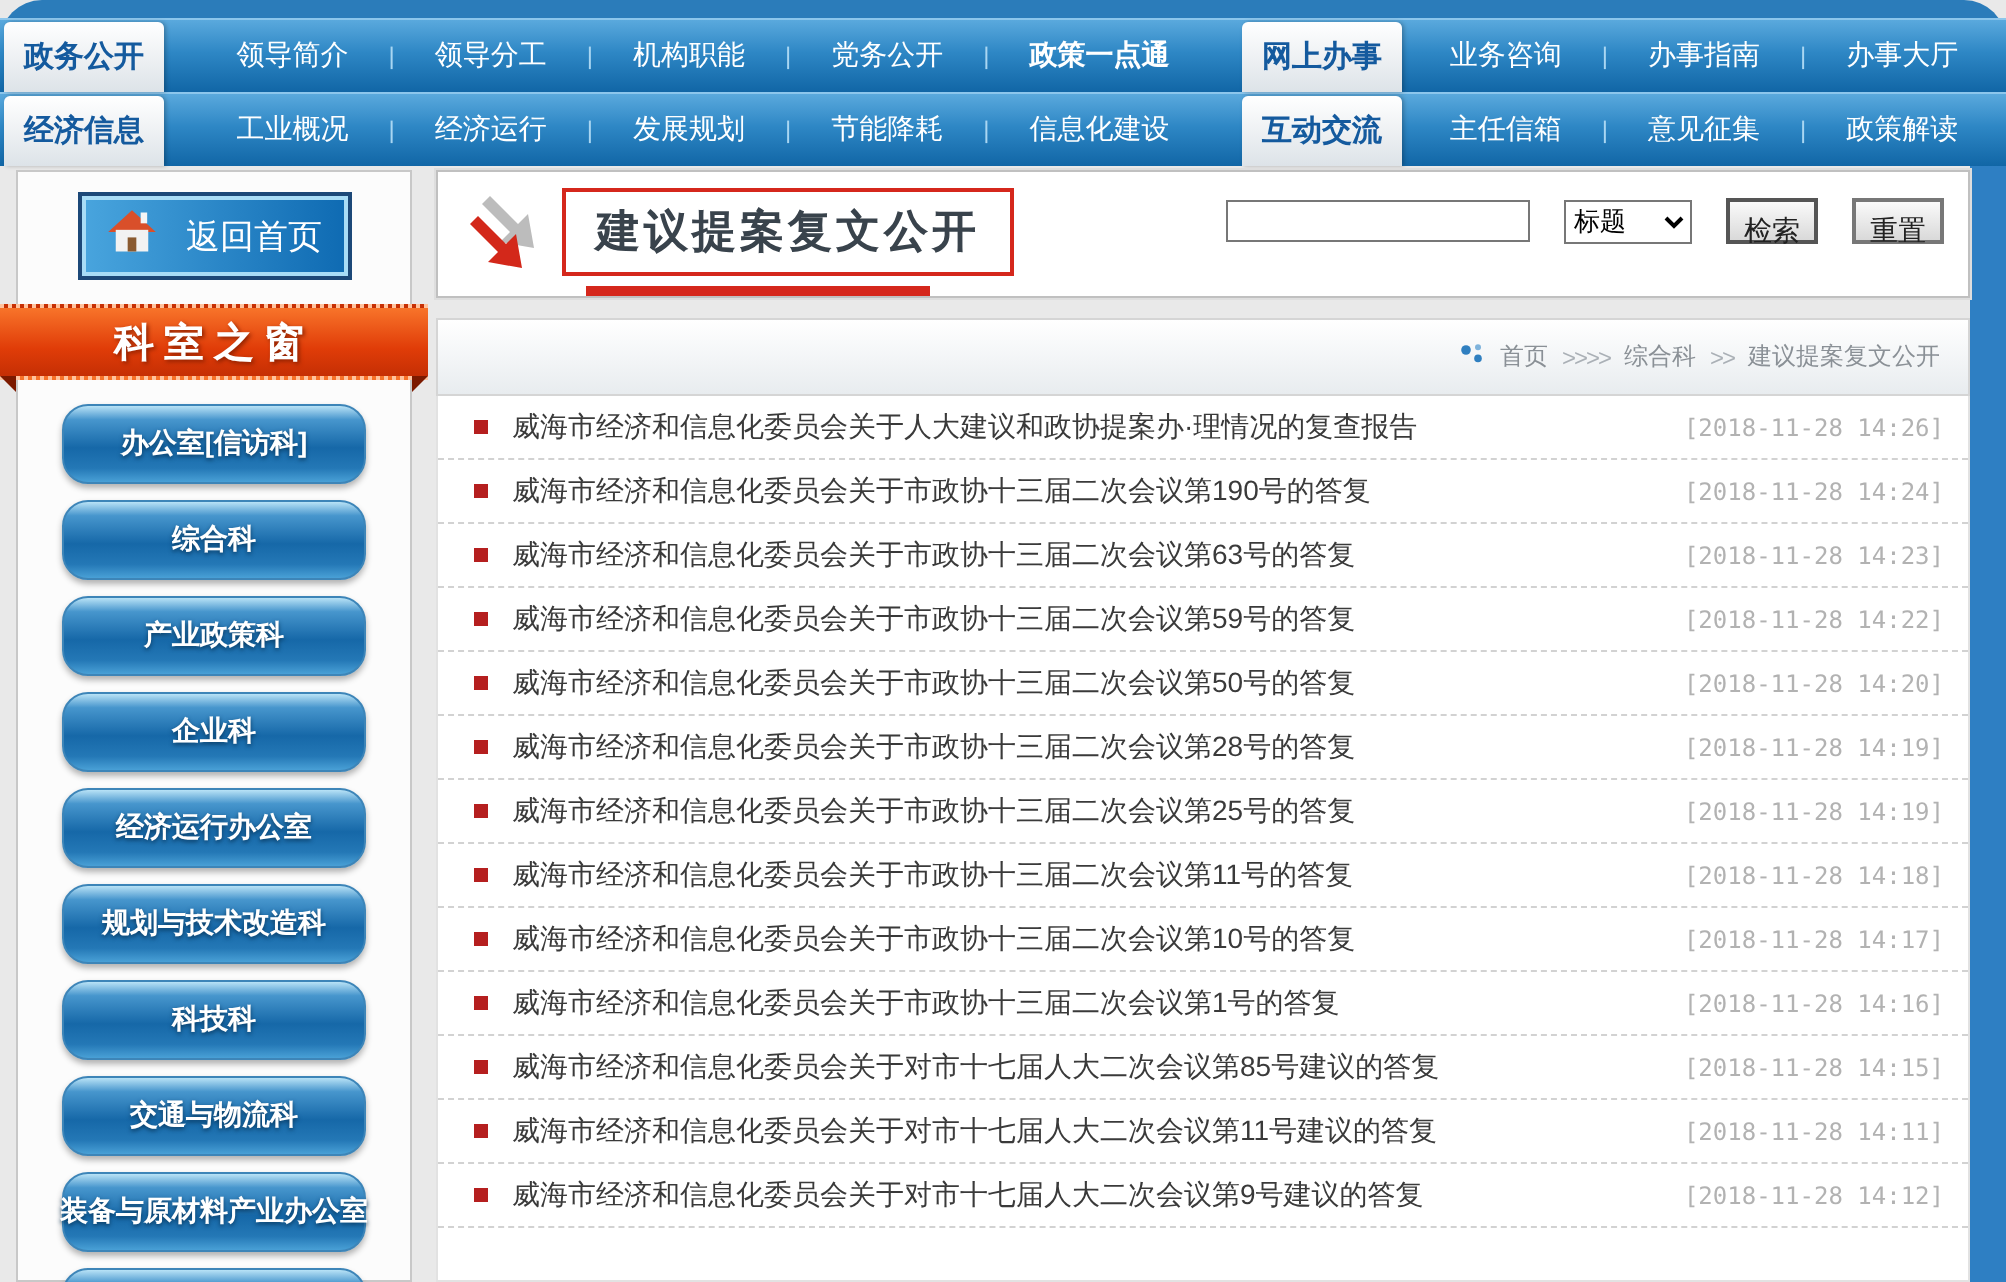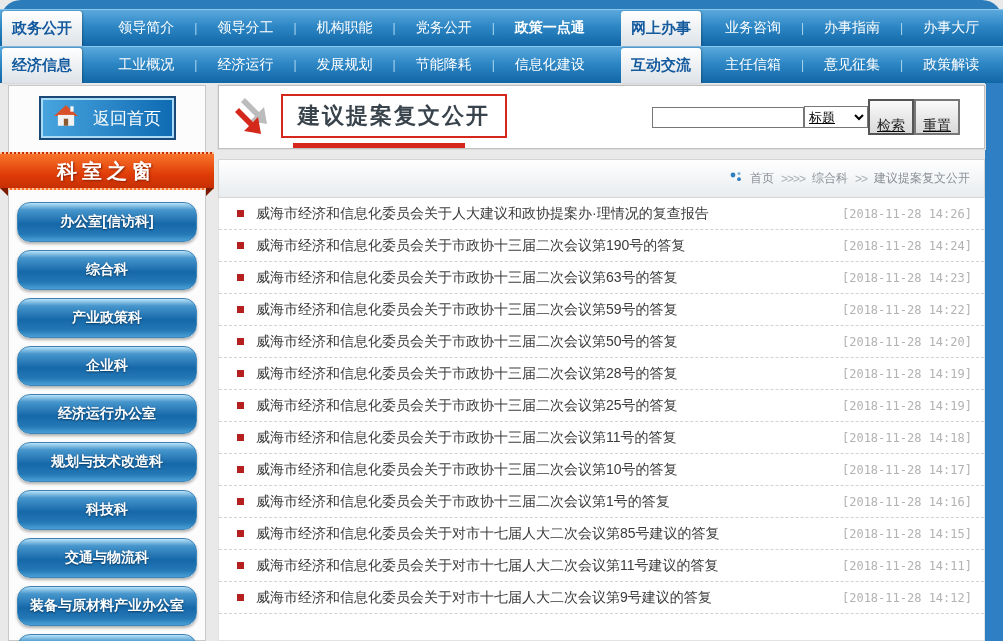--- a/index.html
+++ b/index.html
@@ -40,44 +40,44 @@
   .ribbon { position:relative; margin:4px -9px 12px -9px; height:38px;
     background:linear-gradient(180deg,#f8742a 0%,#e03c08 60%,#c52f04 100%);
     border-top:2px dotted #ffc39e; border-bottom:2px dotted #ffc39e;
     display:flex; align-items:center; justify-content:center;
     color:#fff; font-weight:bold; font-size:20px; letter-spacing:5px;
     text-shadow:1px 1px 2px #8a2000; }
   .ribbon::before { content:''; position:absolute; left:0; bottom:-8px;
     border:4px solid transparent; border-top-color:#7c1a00; border-right-color:#7c1a00; }
   .ribbon::after  { content:''; position:absolute; right:0; bottom:-8px;
     border:4px solid transparent; border-top-color:#7c1a00; border-left-color:#7c1a00; }
-  .side-btn { width:180px; height:40px; margin:8px auto; border-radius:13px;
+  .side-btn { width:152px; height:40px; margin:8px auto; border-radius:13px;
     border:1px solid #3d85b8; cursor:pointer;
     background:linear-gradient(180deg,#b8e2f6 0%,#4796cd 18%,#1668a8 55%,#2478b6 82%,#49a0d6 100%);
     box-shadow:0 2px 3px rgba(0,0,0,.3);
     color:#fff; font-weight:bold; font-size:14px;
     display:flex; align-items:center; justify-content:center;
     text-shadow:0 1px 2px #0a3a60; white-space:nowrap; }
 
   
   .content { position:absolute; left:218px; right:18px; top:85px; bottom:0;
     display:flex; flex-direction:column; }
   .header-box { position:relative; height:64px; flex:none; background:#fff;
     border:1px solid #c0c0c0; box-shadow:0 0 0 1px #dedede; }
   .title-icon { position:absolute; left:12px; top:10px; }
   .title-box { position:absolute; left:62px; top:8px; background:#fff;
     border:2px solid #d5271c; padding:5px 15px;
     font-family:"DejaVu Serif", serif;
     font-size:22px; font-weight:bold; color:#39434c; letter-spacing:2px; }
   .title-underline { position:absolute; left:74px; top:57px; width:172px; height:5px;
     background:#d5271c; }
-  .search { position:absolute; right:24px; top:13px; display:flex; align-items:center; gap:0;text-decoration:underline; }
+  .search { position:absolute; right:12px; top:13px; display:flex; align-items:center; gap:17px; }
   .search input { width:152px; height:21px; border:1px solid #777; background:#fff; padding:0 4px; }
   .search select { height:22px; width:64px; border:1px solid #777; background:#fff; font-size:13px; }
-  .btn { height:23px; padding:16px 7px; font-size:14px; color:#222; cursor:pointer;
+  .btn { height:23px; padding:6px 7px; font-size:14px; color:#222; cursor:pointer;
     background:linear-gradient(#fafafa,#d9d9d9); border:2px solid #555; }
   .btn.light { border-color:#777; }
 
   .gap { height:10px; flex:none; }
   .crumb-bar { height:39px; flex:none;
     background:linear-gradient(180deg,#ffffff,#e8ecef);
     border:1px solid #d5d5d5; display:flex; align-items:center;
     justify-content:flex-end; padding-right:14px; gap:7px;
     font-size:12px; color:#8a9096; }
   .crumb-bar .crumb { cursor:pointer; }

